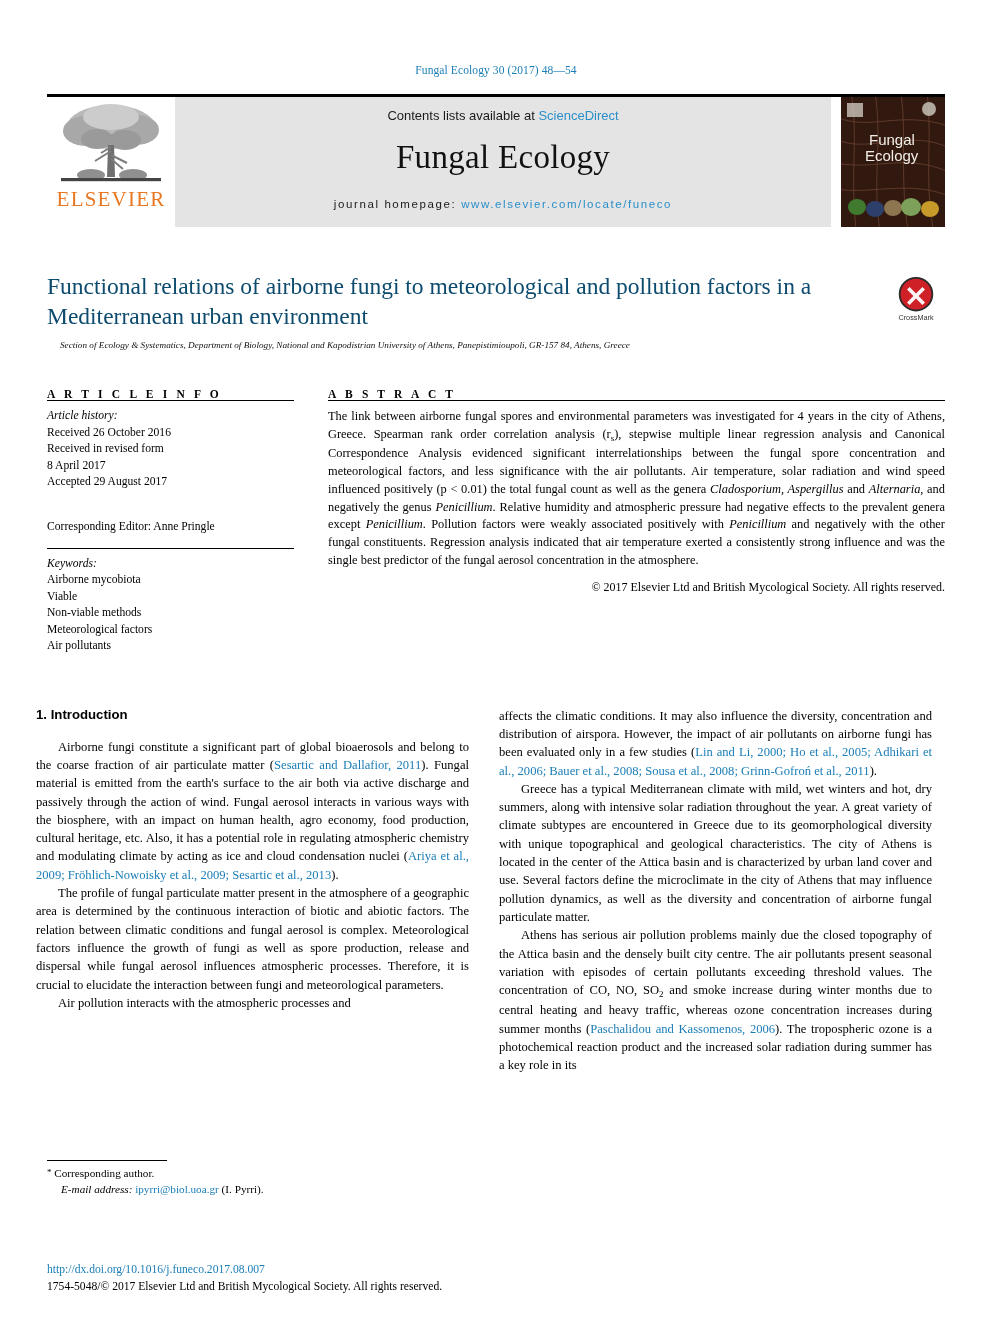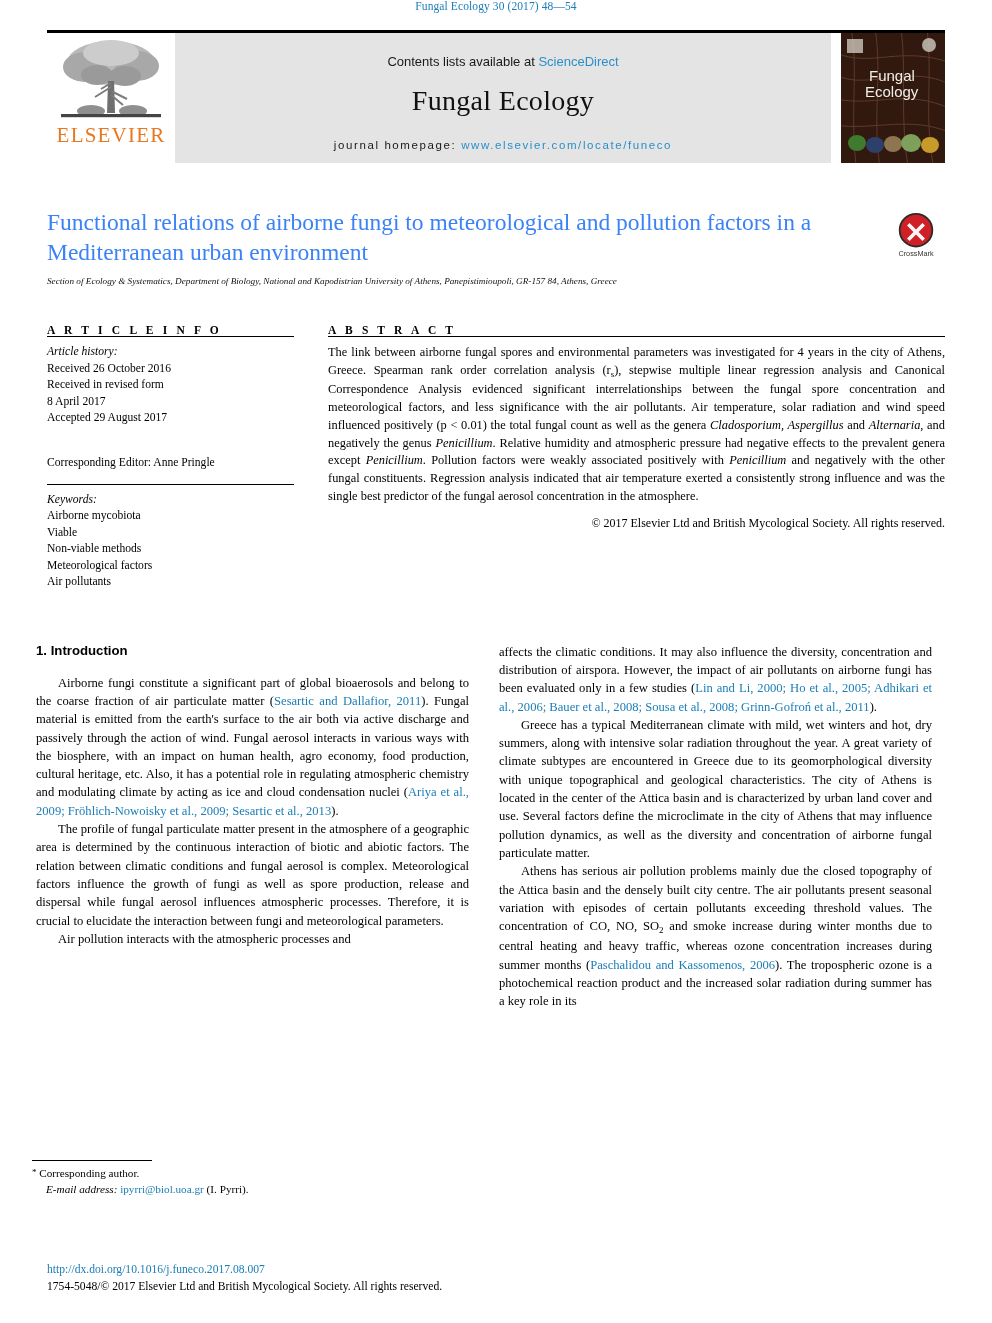--- a/index.html
+++ b/index.html
@@ -21,20 +21,21 @@
     height: 1323px;
     padding: 0;
   }
 
   
   .running-head {
     text-align: center;
     color: #1a7db6;
     font-size: 11.5px;
     font-family: "Liberation Serif", serif;
+    padding-top: 64px;
     letter-spacing: .1px;
   }
 
   
   .masthead {
     margin: 18px 47px 0 47px;
     height: 133px;
     display: flex;
     align-items: stretch;
     border-top: 3px solid #000;
@@ -57,35 +58,35 @@
     font-weight: 400;
     line-height: 1;
     margin-top: 2px;
   }
   .journal-banner {
     flex: 1 1 auto;
     background: #e4e4e4;
     display: flex;
     flex-direction: column;
     align-items: center;
-    justify-content: flex-end;
-    padding: 11px 0 12px 0;
+    justify-content: space-between;
+    padding: 11px 0 20px 0;
     position: relative;
   }
   .contents-line {
     font-size: 13px;
     font-family: "Liberation Sans", sans-serif;
     color: #1a1a1a;
   }
   .contents-line .sd {
     color: #2a8fc9;
   }
   .journal-name {
     font-family: "Liberation Serif", serif;
-    font-size: 28px;
+    font-size: 33px;
     margin-top: 16px;
     letter-spacing: .3px;
     color: #111;
   }
   .homepage-line {
     margin-top: 22px;
     font-family: "Liberation Sans", sans-serif;
     font-size: 11.5px;
     letter-spacing: 1.6px;
     color: #1a1a1a;
@@ -105,34 +106,35 @@
     margin: 44px 47px 0 47px;
     position: relative;
   }
   .paper-title {
     font-family: "Liberation Serif", serif;
     font-size: 23.5px;
     line-height: 1.28;
     font-weight: 400;
     margin: 0;
     width: 790px;
-    color: #3b82f6;
+    color: #0c4a6e;
   }
   .authors {
     margin-top: 16px;
     font-size: 17px;
     font-family: "Liberation Serif", serif;
   }
   .authors sup { color: #1a7db6; font-size: 11px; }
   .affiliation {
     margin-top: 9px;
     font-size: 9.2px;
     font-style: italic;
     font-family: "Liberation Serif", serif;
     color: #111;
+    margin-left: 13px;
   }
   .crossmark {
     position: absolute;
     right: 0px;
     top: -4px;
     width: 58px;
     height: 58px;
   }
 
   
@@ -197,21 +199,21 @@
     font-family: "Liberation Serif", serif;
     hyphens: auto;
   }
   .para + .para { margin-top: 0; }
   .ref { color: #1a7db6; }
   .subsc { font-size: 9px; vertical-align: -3px; }
 
   
   .footnote {
     position: absolute;
-    left: 32px;
+    left: 47px;
     top: 1160px;
     width: 433px;
     font-size: 11.2px;
     line-height: 1.4;
     font-family: "Liberation Serif", serif;
   }
   .footnote .fn-rule {
     border-top: 1px solid #000;
     width: 120px;
     margin-bottom: 5px;

